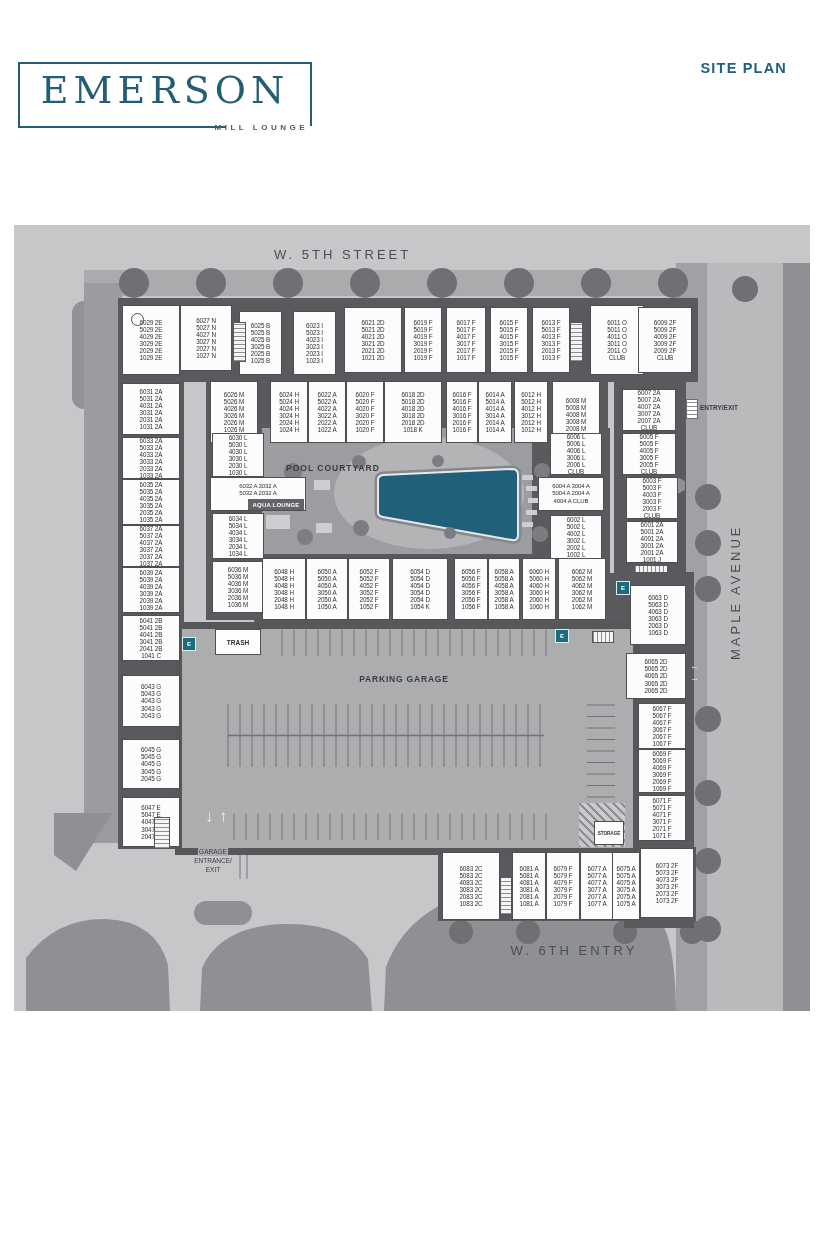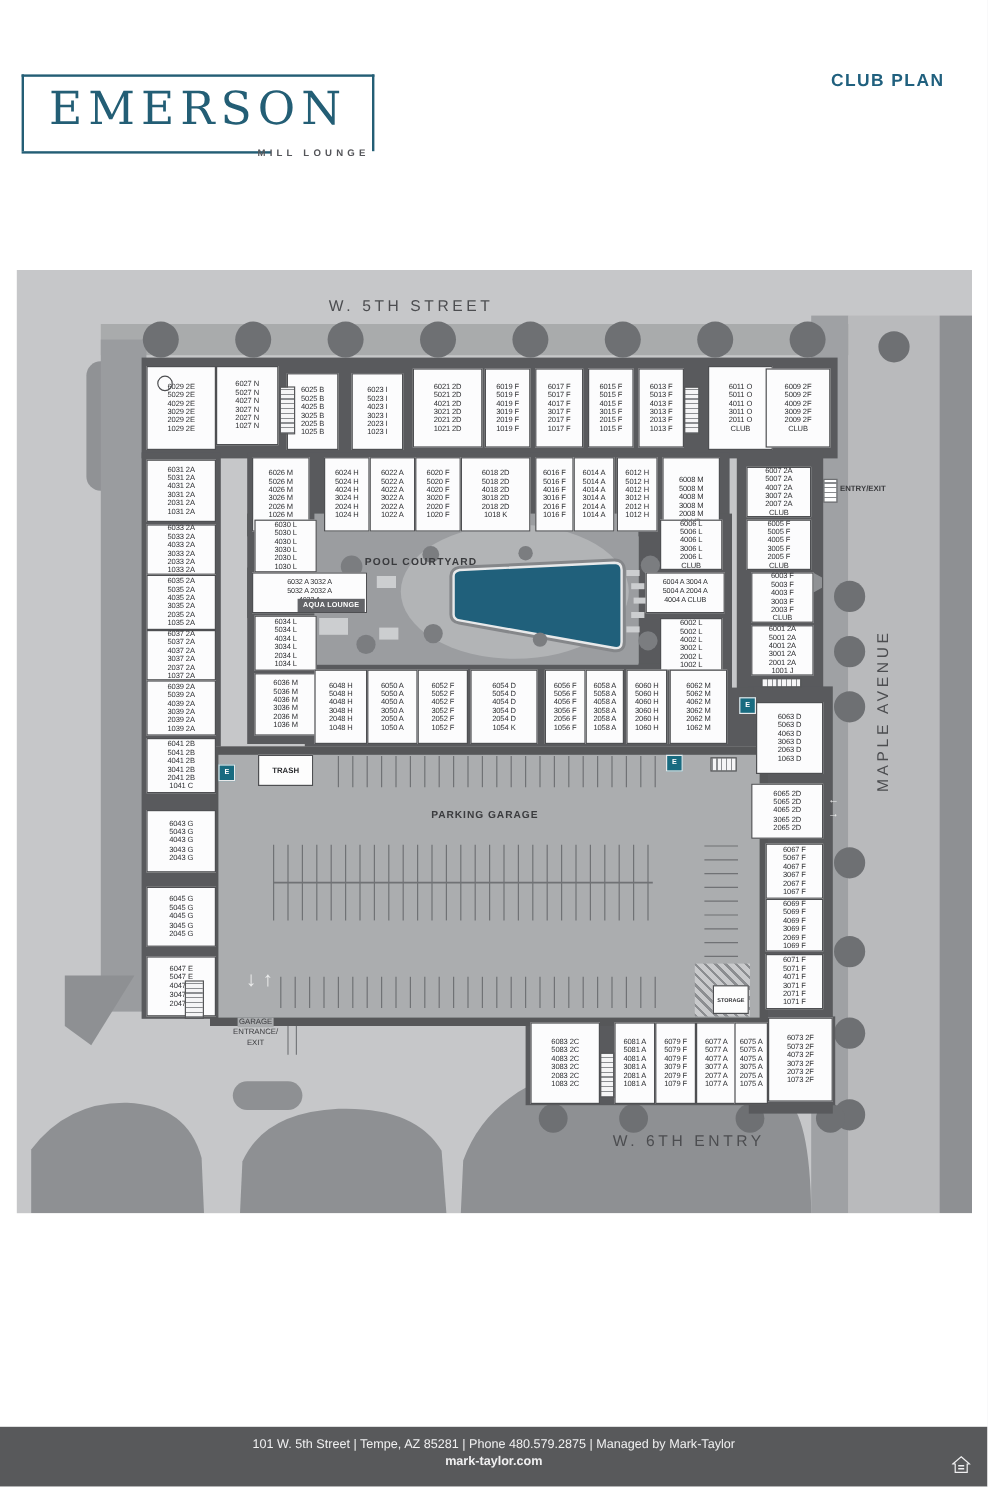--- a/index.html
+++ b/index.html
@@ -62,21 +62,21 @@
 </head>
 <body>
 
 <div class="page">
 
   <div class="logo-box">
     <div class="logo-title">EMERSON</div>
     <div class="logo-line"></div>
     <div class="logo-sub">MILL LOUNGE</div>
   </div>
-  <div class="site-plan">CLUB PLAN</div>
+  <div class="site-plan">SITE PLAN</div>
 
   <div class="map" id="map">
 
     <svg width="796" height="786" viewBox="0 0 796 786">
       <rect x="70" y="45" width="640" height="26" fill="#a9abac"></rect>
       <rect x="58" y="76" width="24" height="108" rx="12" fill="#909295"></rect>
       <rect x="70" y="58" width="38" height="560" fill="#9a9c9f"></rect>
       <rect x="662" y="38" width="31" height="748" fill="#9fa1a4"></rect>
       <rect x="693" y="38" width="76" height="748" fill="#b9babc"></rect>
       <rect x="769" y="38" width="27" height="748" fill="#8e9093"></rect>
@@ -240,21 +240,21 @@
           <line x1="573" y1="549" x2="601" y2="549"></line>
           <line x1="573" y1="560.5" x2="601" y2="560.5"></line>
           <line x1="573" y1="572" x2="601" y2="572"></line>
         </g>
     </svg>
 
     <div class="street" style="left:260px;top:22px;width:300px;text-align:left">W. 5TH STREET</div>
     <div class="street maple" style="left:714px;top:295px;height:140px">MAPLE AVENUE</div>
     <div class="street" style="left:440px;top:718px;width:240px;text-align:center">W. 6TH ENTRY</div>
 
-    <div class="map-label" style="left:290px;top:238px;font-size:8.5px;letter-spacing:1px">POOL COURTYARD</div>
+    <div class="map-label" style="left:272px;top:238px;font-size:8.5px;letter-spacing:1px">POOL COURTYARD</div>
     <div class="badge" style="left:234px;top:274px;width:56px;height:11px">AQUA LOUNGE</div>
     <div class="map-label" style="left:300px;top:449px;width:180px;text-align:center;font-size:8.5px;letter-spacing:0.8px">PARKING GARAGE</div>
     <div class="room" style="left:201px;top:404px;width:46px;height:26px;font-size:6.5px">TRASH</div>
     <div class="hatch hatch-d" style="left:565px;top:578px;width:46px;height:44px;border:none"></div>
     <div class="room" style="left:580px;top:596px;width:30px;height:24px;font-size:4.6px">STORAGE</div>
     <div class="map-label" style="left:686px;top:179px;font-size:6.5px">ENTRY/EXIT</div>
     <div class="gate"></div>
     <div class="map-label" style="left:168px;top:622px;width:62px;text-align:center;font-size:6.5px;font-weight:normal;line-height:9px">
       <span>GARAGE</span><br>
       <span>ENTRANCE/</span><br>
@@ -736,22 +736,13 @@
       <div class="unit" style="left: 598px; top: 627px; width: 28px; height: 68px;">
         <div>6075 A</div>
         <div>5075 A</div>
         <div>4075 A</div>
         <div>3075 A</div>
         <div>2075 A</div>
         <div>1075 A</div>
       </div>
     </div>
 
-  <div class="footer">
-    <div class="l1">101 W. 5th Street | Tempe, AZ 85281 | Phone 480.579.2875 | Managed by Mark-Taylor</div>
-    <div class="l2">mark-taylor.com</div>
-    <svg class="eh-icon" width="16" height="16" viewBox="0 0 16 16">
-      <path d="M 8,1 L 15,7 L 13,7 L 13,14 L 3,14 L 3,7 L 1,7 Z" fill="none" stroke="#f0f0f1" stroke-width="1"></path>
-      <line x1="5.5" y1="8.5" x2="10.5" y2="8.5" stroke="#f0f0f1" stroke-width="1.2"></line>
-      <line x1="5.5" y1="11" x2="10.5" y2="11" stroke="#f0f0f1" stroke-width="1.2"></line>
-    </svg>
-  </div>
 </div>
 
 </body></html>

